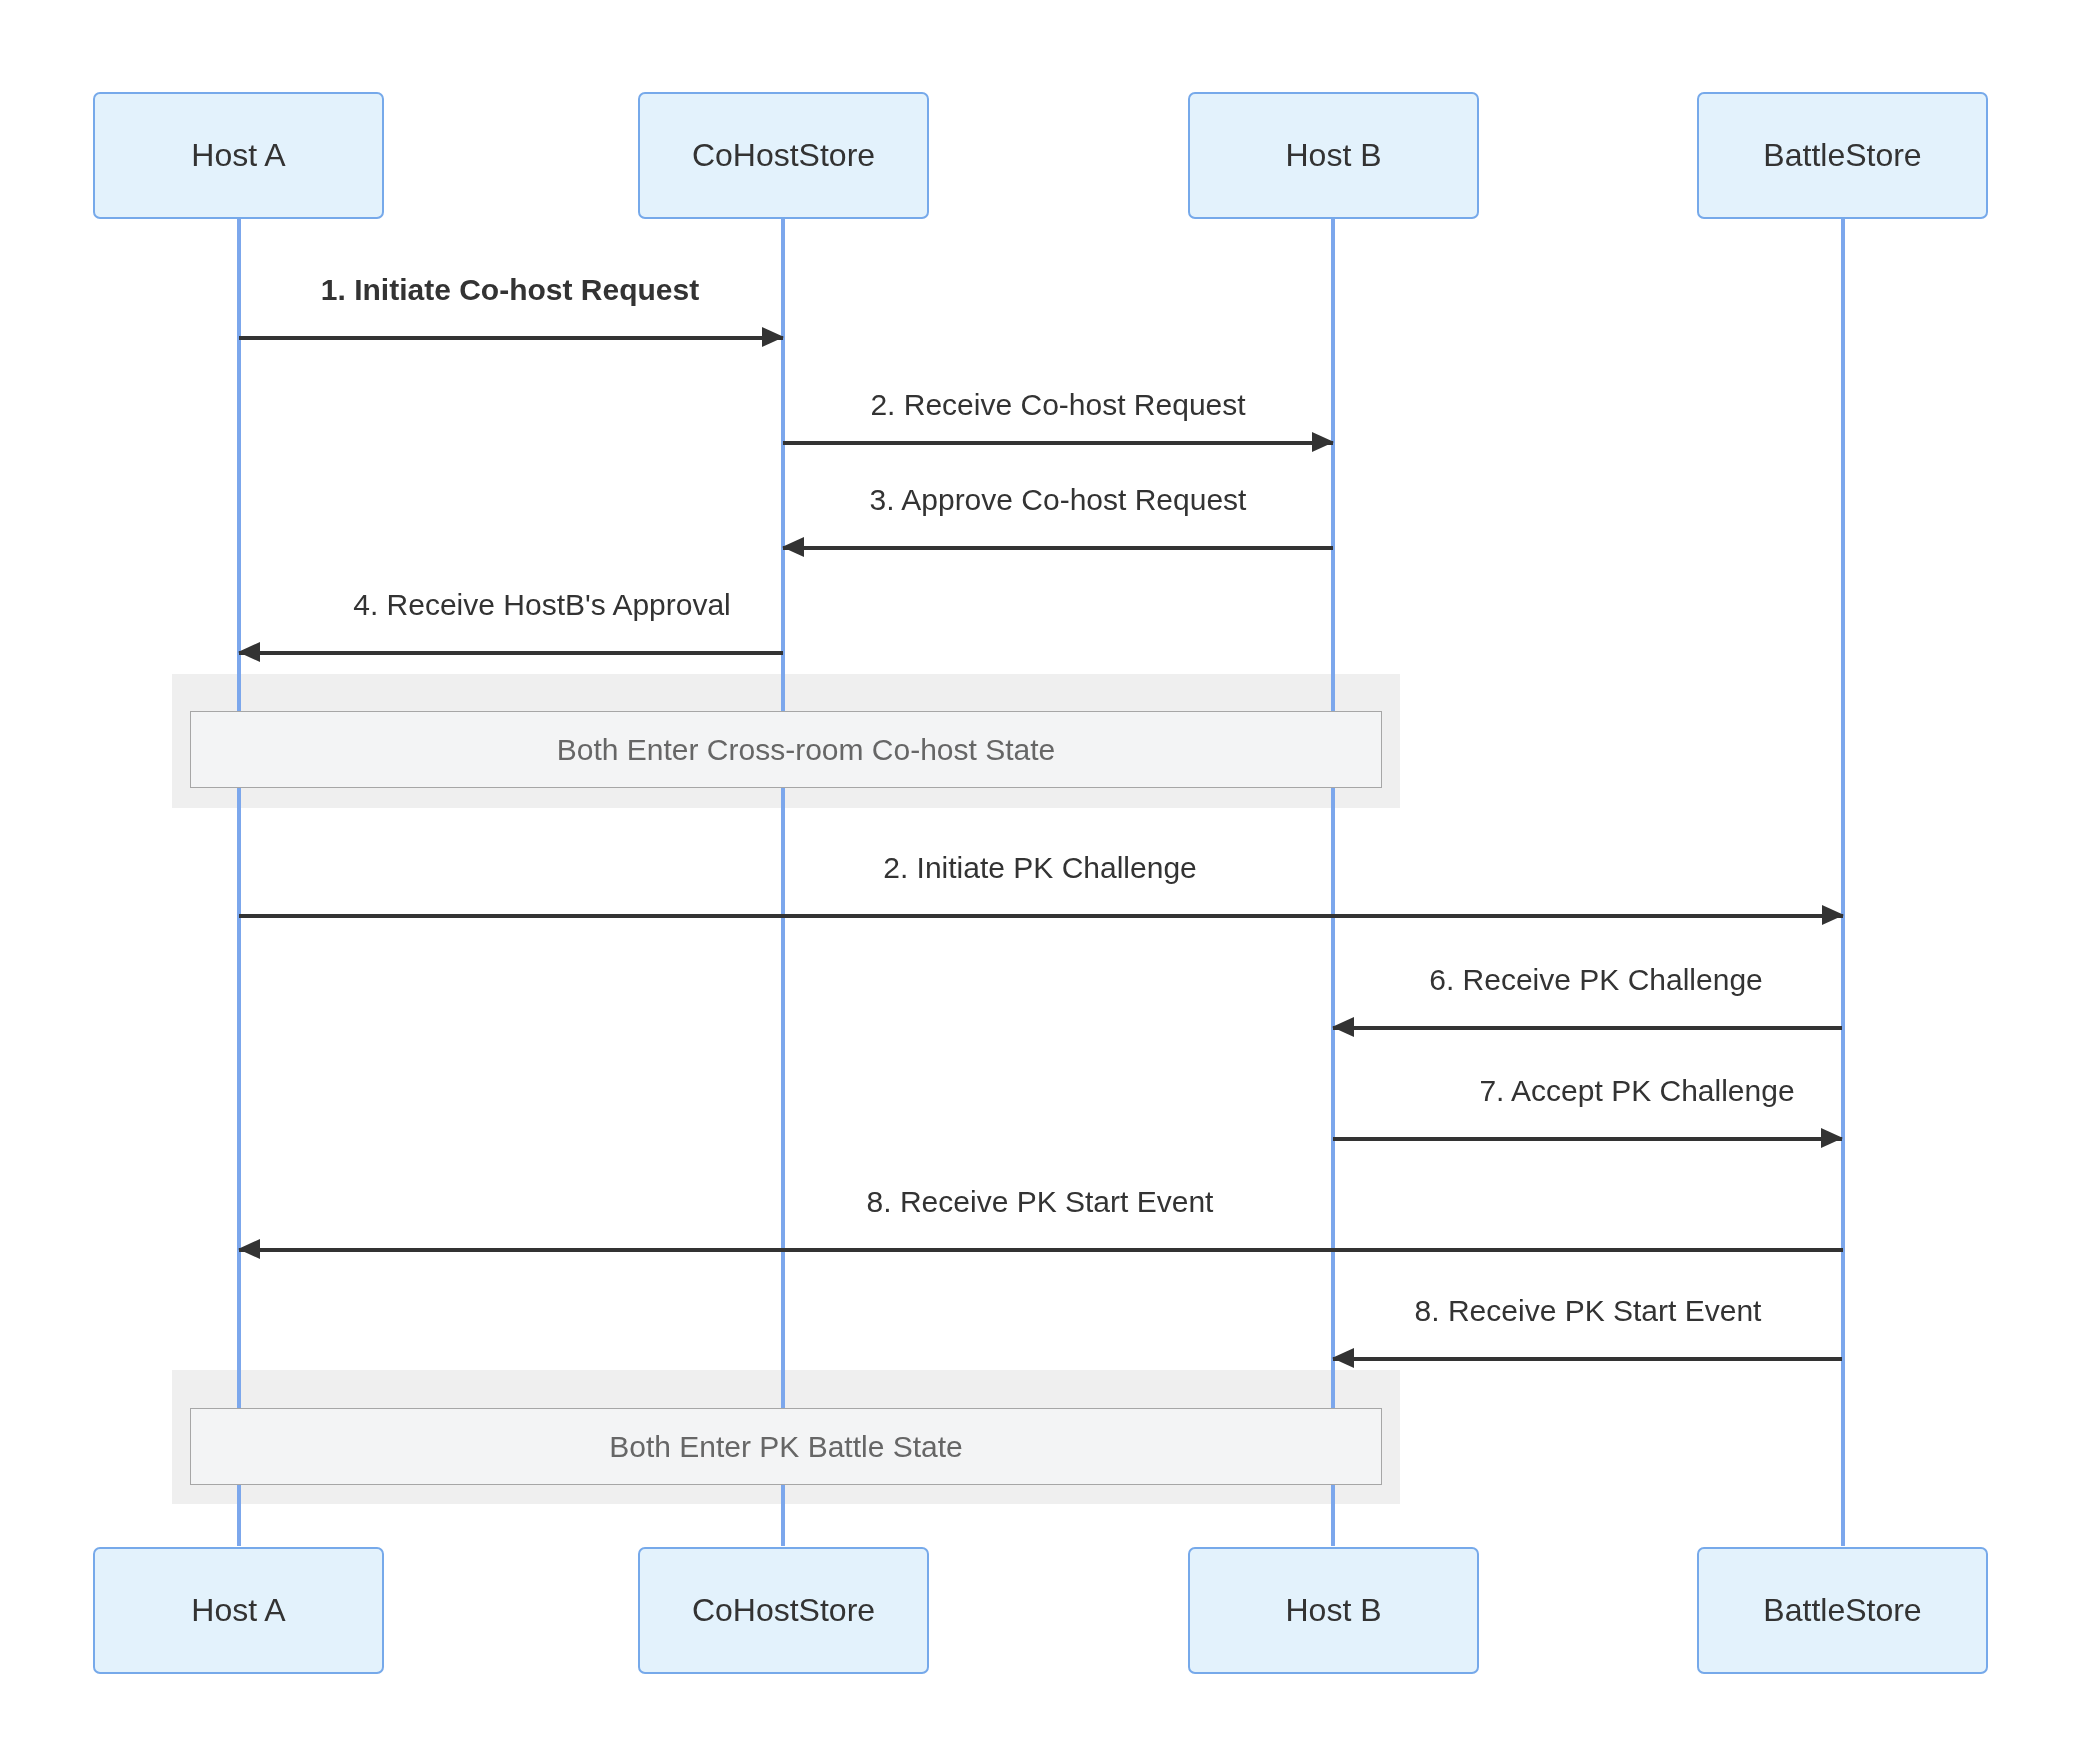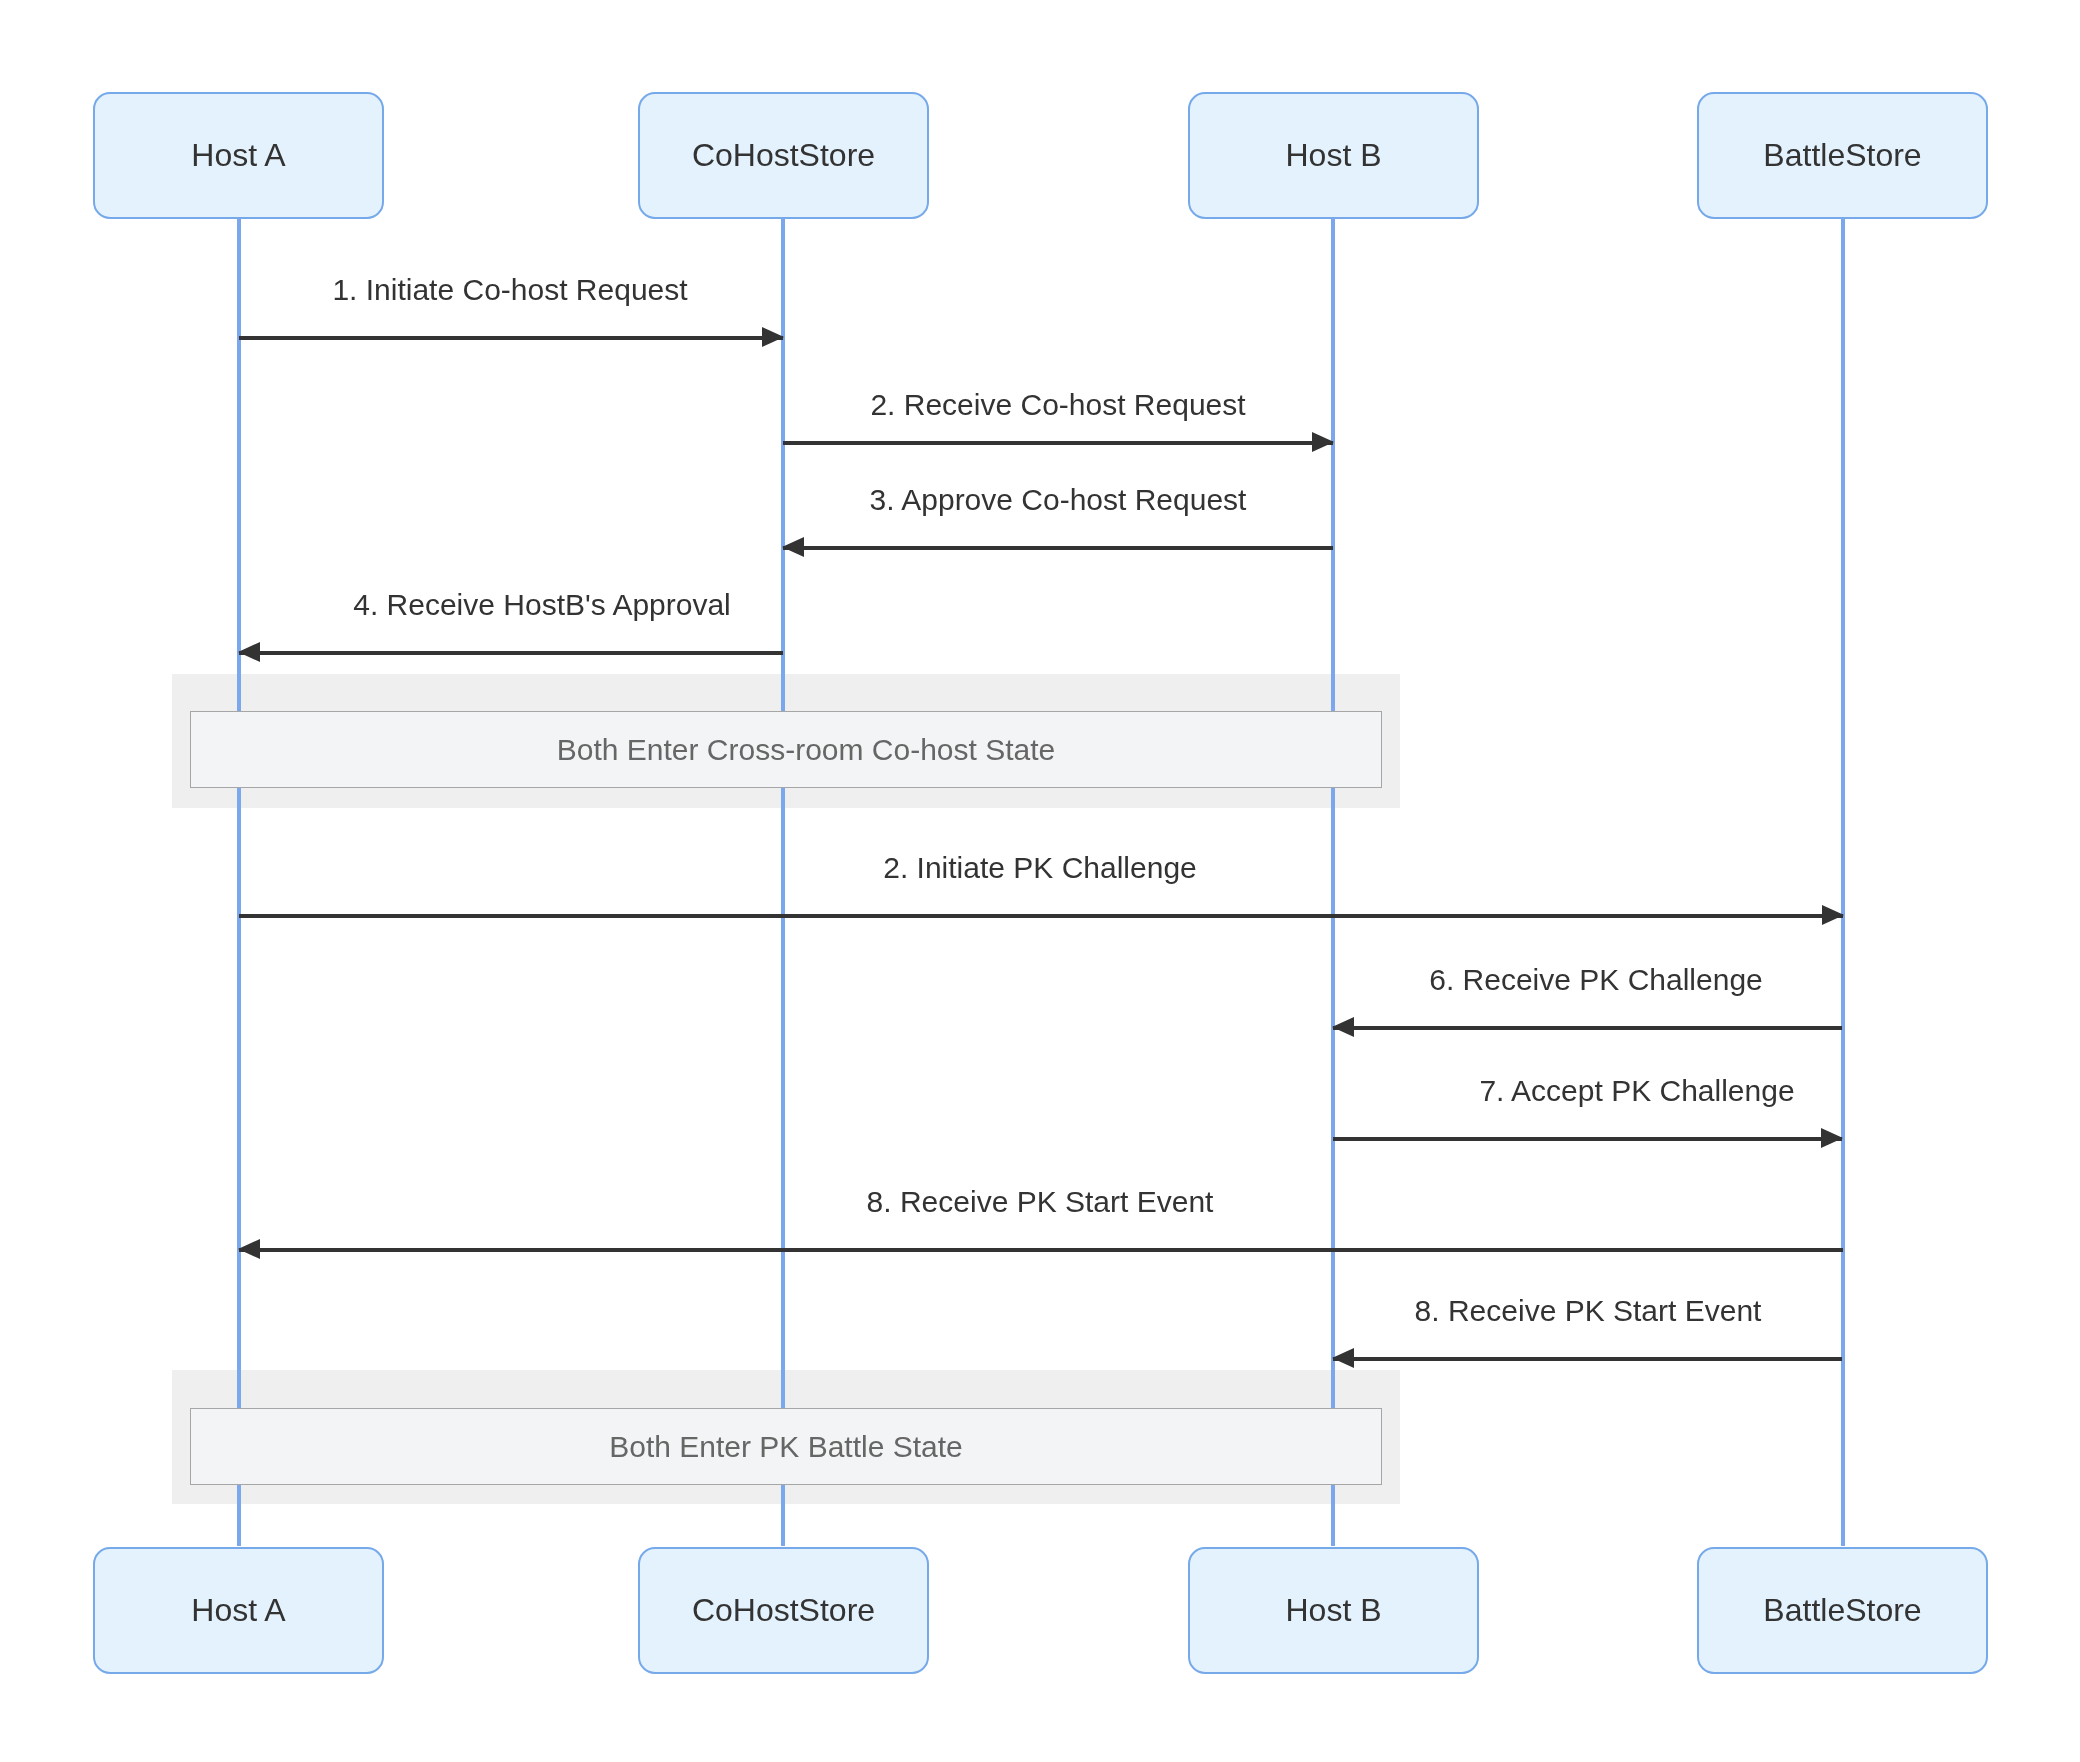--- a/index.html
+++ b/index.html
@@ -18,21 +18,21 @@
     position:absolute;
     width:3.9px;
     background:var(--lifeline, #7CA7EC);
   }
   .actor {
     position:absolute;
     width:291px; height:127px;
     box-sizing:border-box;
     background:var(--actor-fill, #E3F2FC);
     border:2.9px solid var(--actor-border, #76A9EA);
-    border-radius:17px;
+    border-radius:7px;
     display:flex; align-items:center; justify-content:center;
     font-size:32px; color:var(--text, #333333);
   }
   .note {
     position:absolute;
     left:190px; width:1192px; height:77px;
     box-sizing:border-box;
     background:var(--note-fill, #F3F4F5);
     border:1.9px solid var(--note-border, #A6A6A6);
     display:flex; align-items:center; justify-content:center;
@@ -82,21 +82,21 @@
   <div class="actor" style="left:93px;   top:92px;">Host A</div>
   <div class="actor" style="left:638px;  top:92px;">CoHostStore</div>
   <div class="actor" style="left:1188px; top:92px;">Host B</div>
   <div class="actor" style="left:1697px; top:92px;">BattleStore</div>
 
   <div class="actor" style="left:93px;   top:1547px;">Host A</div>
   <div class="actor" style="left:638px;  top:1547px;">CoHostStore</div>
   <div class="actor" style="left:1188px; top:1547px;">Host B</div>
   <div class="actor" style="left:1697px; top:1547px;">BattleStore</div>
 
-  <div class="msg-label" style="left:510px; top:270px;">1. Initiate Co-host Request</div>
+  <div class="msg-label" style="left:510px; top:270px;font-weight:bold;">1. Initiate Co-host Request</div>
   <div class="arrow" style="left:239px; top:336px; width:544px;">
     <div class="arrowhead to-right"></div>
   </div>
 
   <div class="msg-label" style="left:1058px; top:385px;">2. Receive Co-host Request</div>
   <div class="arrow" style="left:783px; top:441px; width:550px;">
     <div class="arrowhead to-right"></div>
   </div>
 
   <div class="msg-label" style="left:1058px; top:480px;">3. Approve Co-host Request</div>

